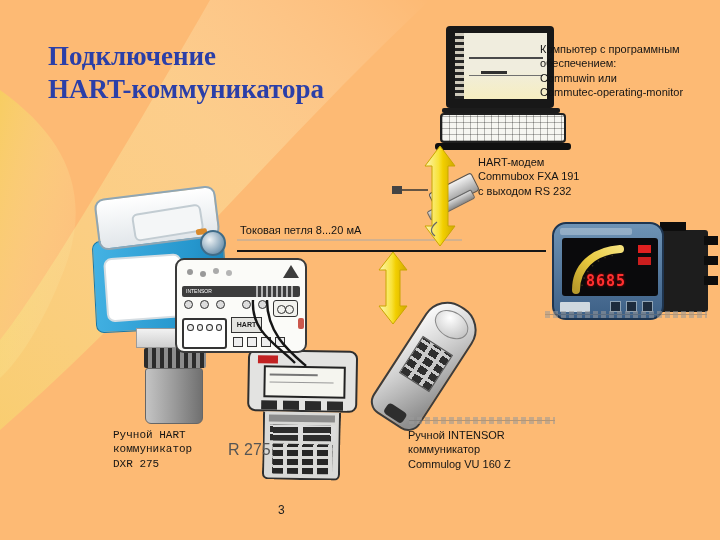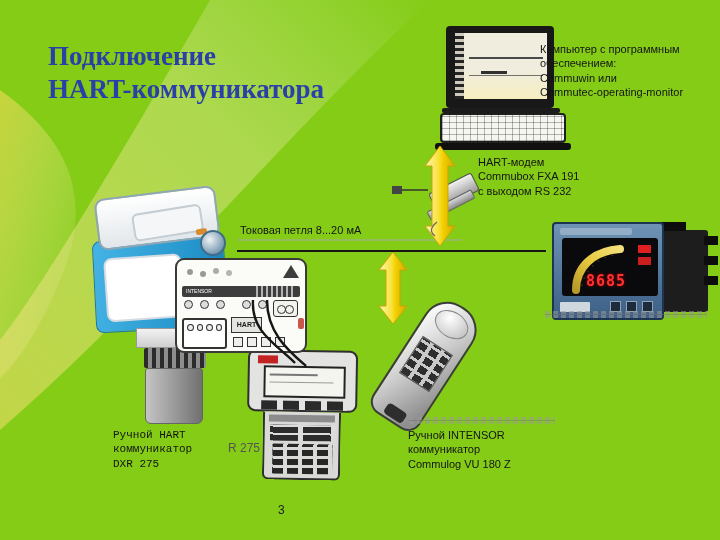--- a/index.html
+++ b/index.html
@@ -1,17 +1,17 @@
 <!DOCTYPE html>
 <html><head>
 <meta charset="utf-8">
 <style>
   html,body{margin:0;padding:0;background:#888;}
   #slide{
-    position:relative;width:720px;height:540px;background:#84cc16;overflow:hidden;
+    position:relative;width:720px;height:540px;background:#fdba74;overflow:hidden;
     font-family:"Liberation Sans",sans-serif;color:#1c1c1c;
   }
   #slide *{box-sizing:border-box;}
   .abs{position:absolute;}
 
   
   .title{
     left:48px;top:40px;width:420px;
     font-family:"Liberation Serif",serif;font-weight:bold;
     font-size:27px;line-height:1.22;color:#2b3fa8;white-space:pre-line;
@@ -127,38 +127,38 @@
   .int-top{position:absolute;left:8px;top:6px;width:36px;height:26px;border-radius:50%;
     background:radial-gradient(circle at 35% 30%,#ffffff,#b8b8b8);border:1px solid #888;}
   .int-pad{position:absolute;left:8px;top:44px;width:36px;height:44px;border:1px solid #555;
     background-image:repeating-linear-gradient(0deg,transparent 0 7px,#c9c9c9 7px 10px),
                      repeating-linear-gradient(90deg,#2e2e2e 0 9px,#c9c9c9 9px 13px);}
   .int-tip{position:absolute;left:16px;top:118px;width:22px;height:12px;background:#2e2e2e;border-radius:4px;}
 
   
   .ria-back{left:648px;top:230px;width:60px;height:82px;background:#1d1d1d;border-radius:3px;z-index:1;}
   .ria-tab{background:#0d0d0d;z-index:1;}
-  .ria-front{left:552px;top:222px;width:112px;height:98px;border-radius:4px;z-index:2;
+  .ria-front{left:552px;top:222px;width:112px;height:98px;border-radius:14px;z-index:2;
     background:linear-gradient(#6e93b5,#3c5f86);border:2px solid #1e3550;}
   .ria-topstrip{position:absolute;left:6px;top:4px;width:72px;height:7px;background:rgba(255,255,255,.28);border-radius:2px;}
   .ria-screen{position:absolute;left:8px;top:14px;width:96px;height:58px;background:#0a0a0c;border-radius:3px;}
   .ria-digits{position:absolute;left:24px;top:34px;font-family:"DejaVu Sans Mono",monospace;
     font-weight:bold;font-size:15px;letter-spacing:1px;color:#ff3030;text-shadow:0 0 3px #a00;}
   .ria-bar1,.ria-bar2{position:absolute;left:76px;width:13px;height:8px;background:#e02020;}
   .ria-bar1{top:7px;}.ria-bar2{top:19px;opacity:.9;}
   .ria-wlabel{position:absolute;left:6px;top:78px;width:30px;height:10px;background:#cfd8df;border-radius:1px;}
   .ria-btn{position:absolute;top:77px;width:11px;height:11px;background:#1d2b3c;border:1px solid #8fa3b5;}
 
   
   .struck{height:7px;opacity:.55;z-index:8;
     background-image:repeating-linear-gradient(90deg,#9a9a9a 0 5px,transparent 5px 8px);}
   .struck::after{content:"";position:absolute;left:0;right:0;top:3px;height:1px;background:#777;}
 
   .pagenum{left:278px;top:503px;font-size:12px;color:#222;z-index:8;}
-  .note{font-size:12px;color:#555;z-index:8;}
+  .note{font-size:16px;color:#555;z-index:8;}
 </style>
 </head>
 <body>
 
 <div id="slide">
 
   <svg class="abs bg-svg" width="720" height="540">
     <defs>
       <linearGradient id="sw" x1="0" y1="1" x2="1" y2="0">
         <stop offset="0" stop-color="#f5dd6e" stop-opacity="0.55"></stop>
@@ -327,20 +327,20 @@
   <div class="abs label lbl" style="left:478px;top:155px;width:160px;">HART-модем
 Commubox FXA 191
 с выходом RS 232</div>
   <div class="abs label lbl" style="left:240px;top:223px;width:190px;">Токовая петля 8...20 мА</div>
   <div class="abs label lbl" style="left:113px;top:428px;width:130px;font-family:Liberation Mono, monospace;">Ручной HART
 коммуникатор
 DXR 275</div>
   <div class="abs note" style="left:228px;top:441px;">R 275</div>
   <div class="abs label lbl" style="left:408px;top:428px;width:160px;">Ручной INTENSOR
 коммуникатор
-Commulog VU 180 Z</div>
+Commulog VU 160 Z</div>
 
   <div class="abs struck" style="left:409px;top:417px;width:146px;"></div>
   <div class="abs struck" style="left:545px;top:311px;width:162px;"></div>
 
   <div class="abs pagenum">3</div>
 
 </div>
 
 </body></html>

